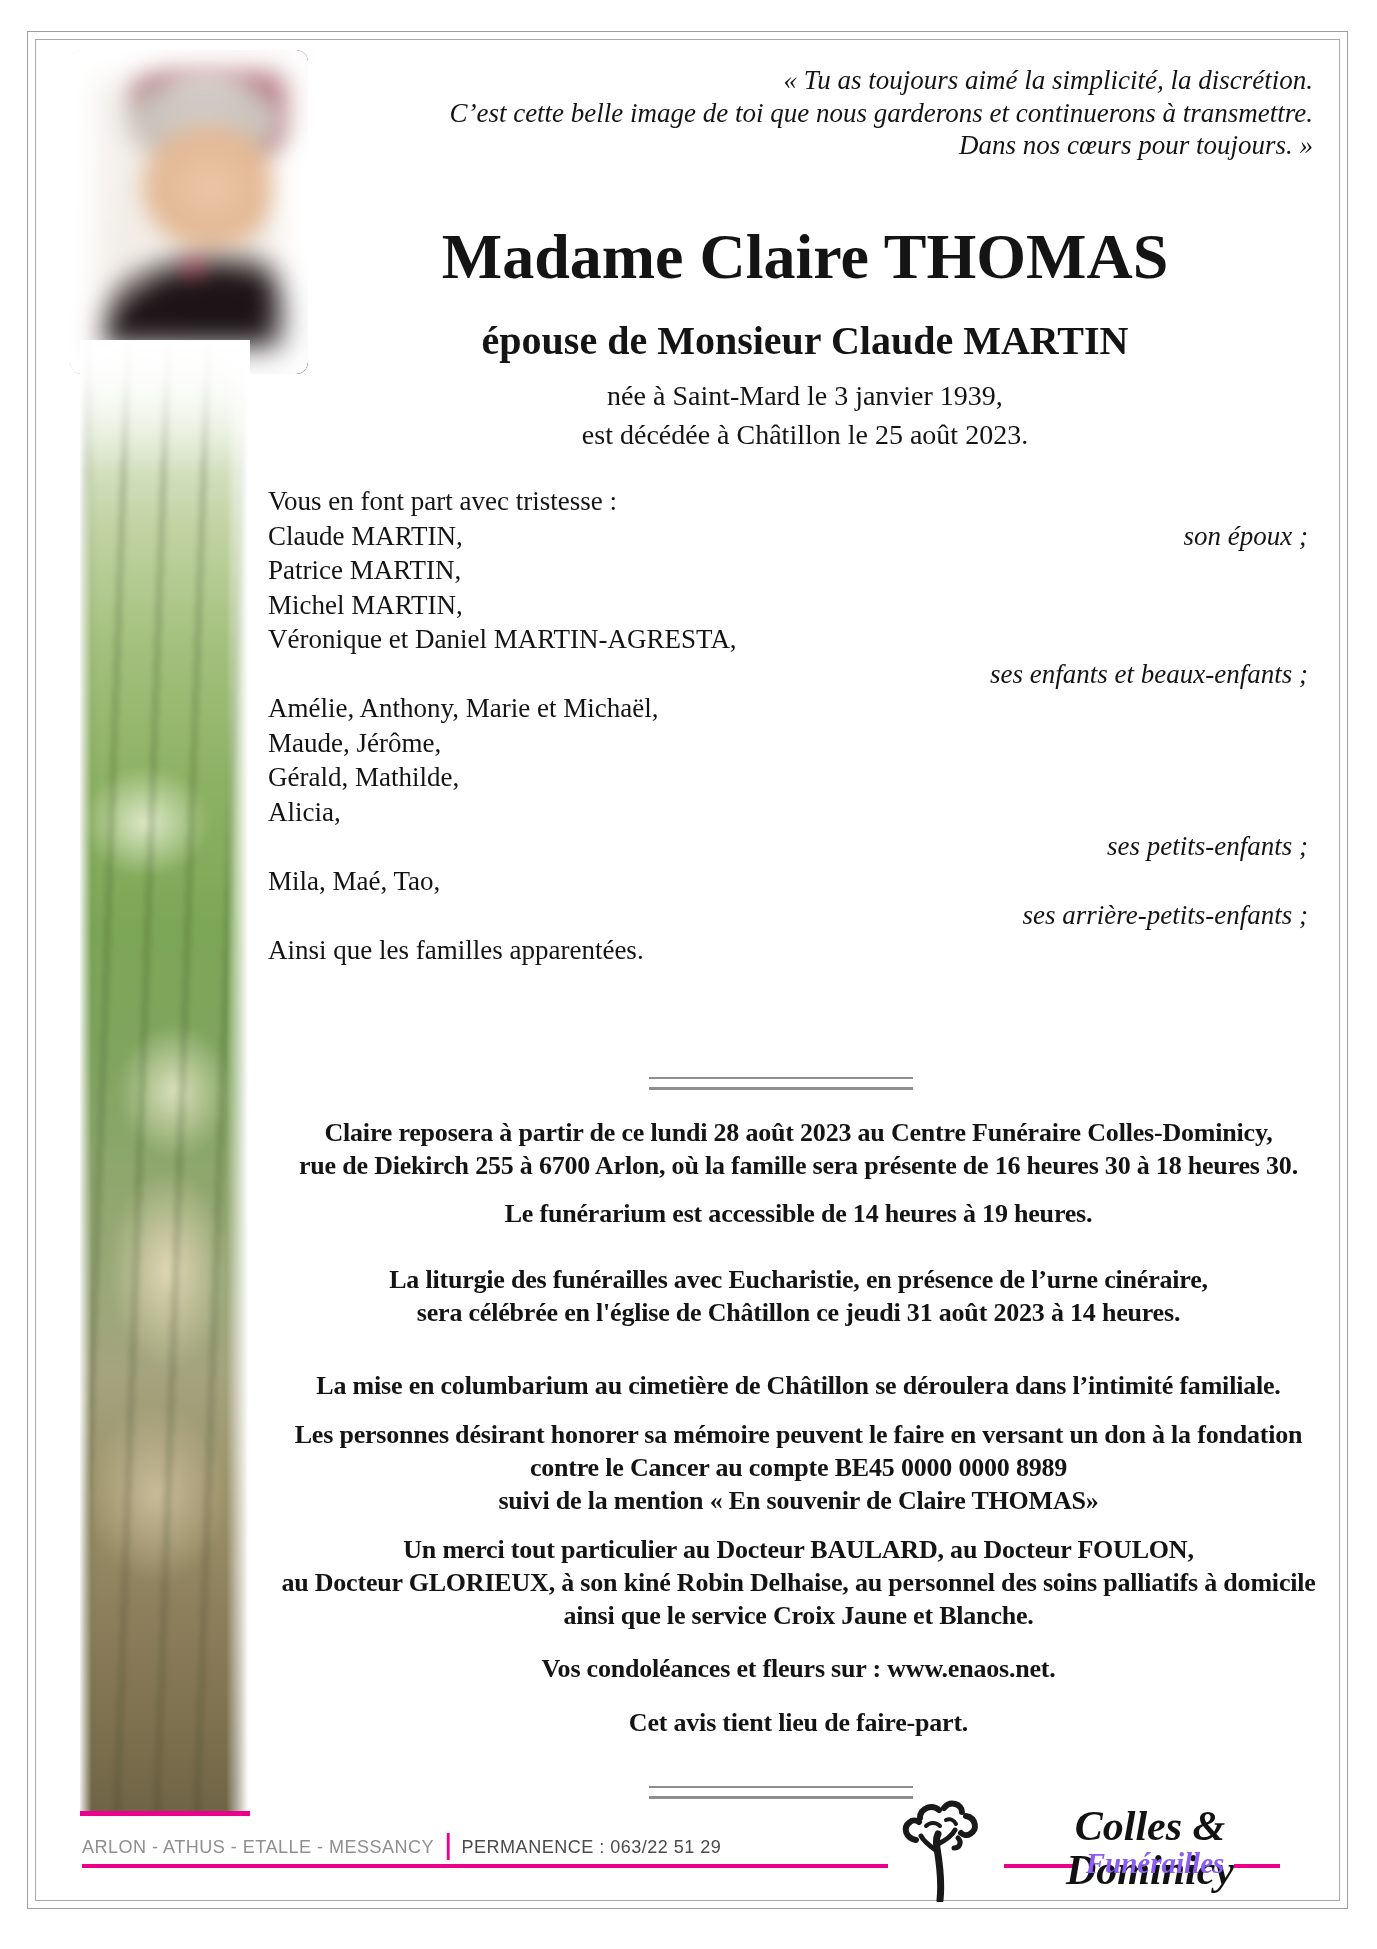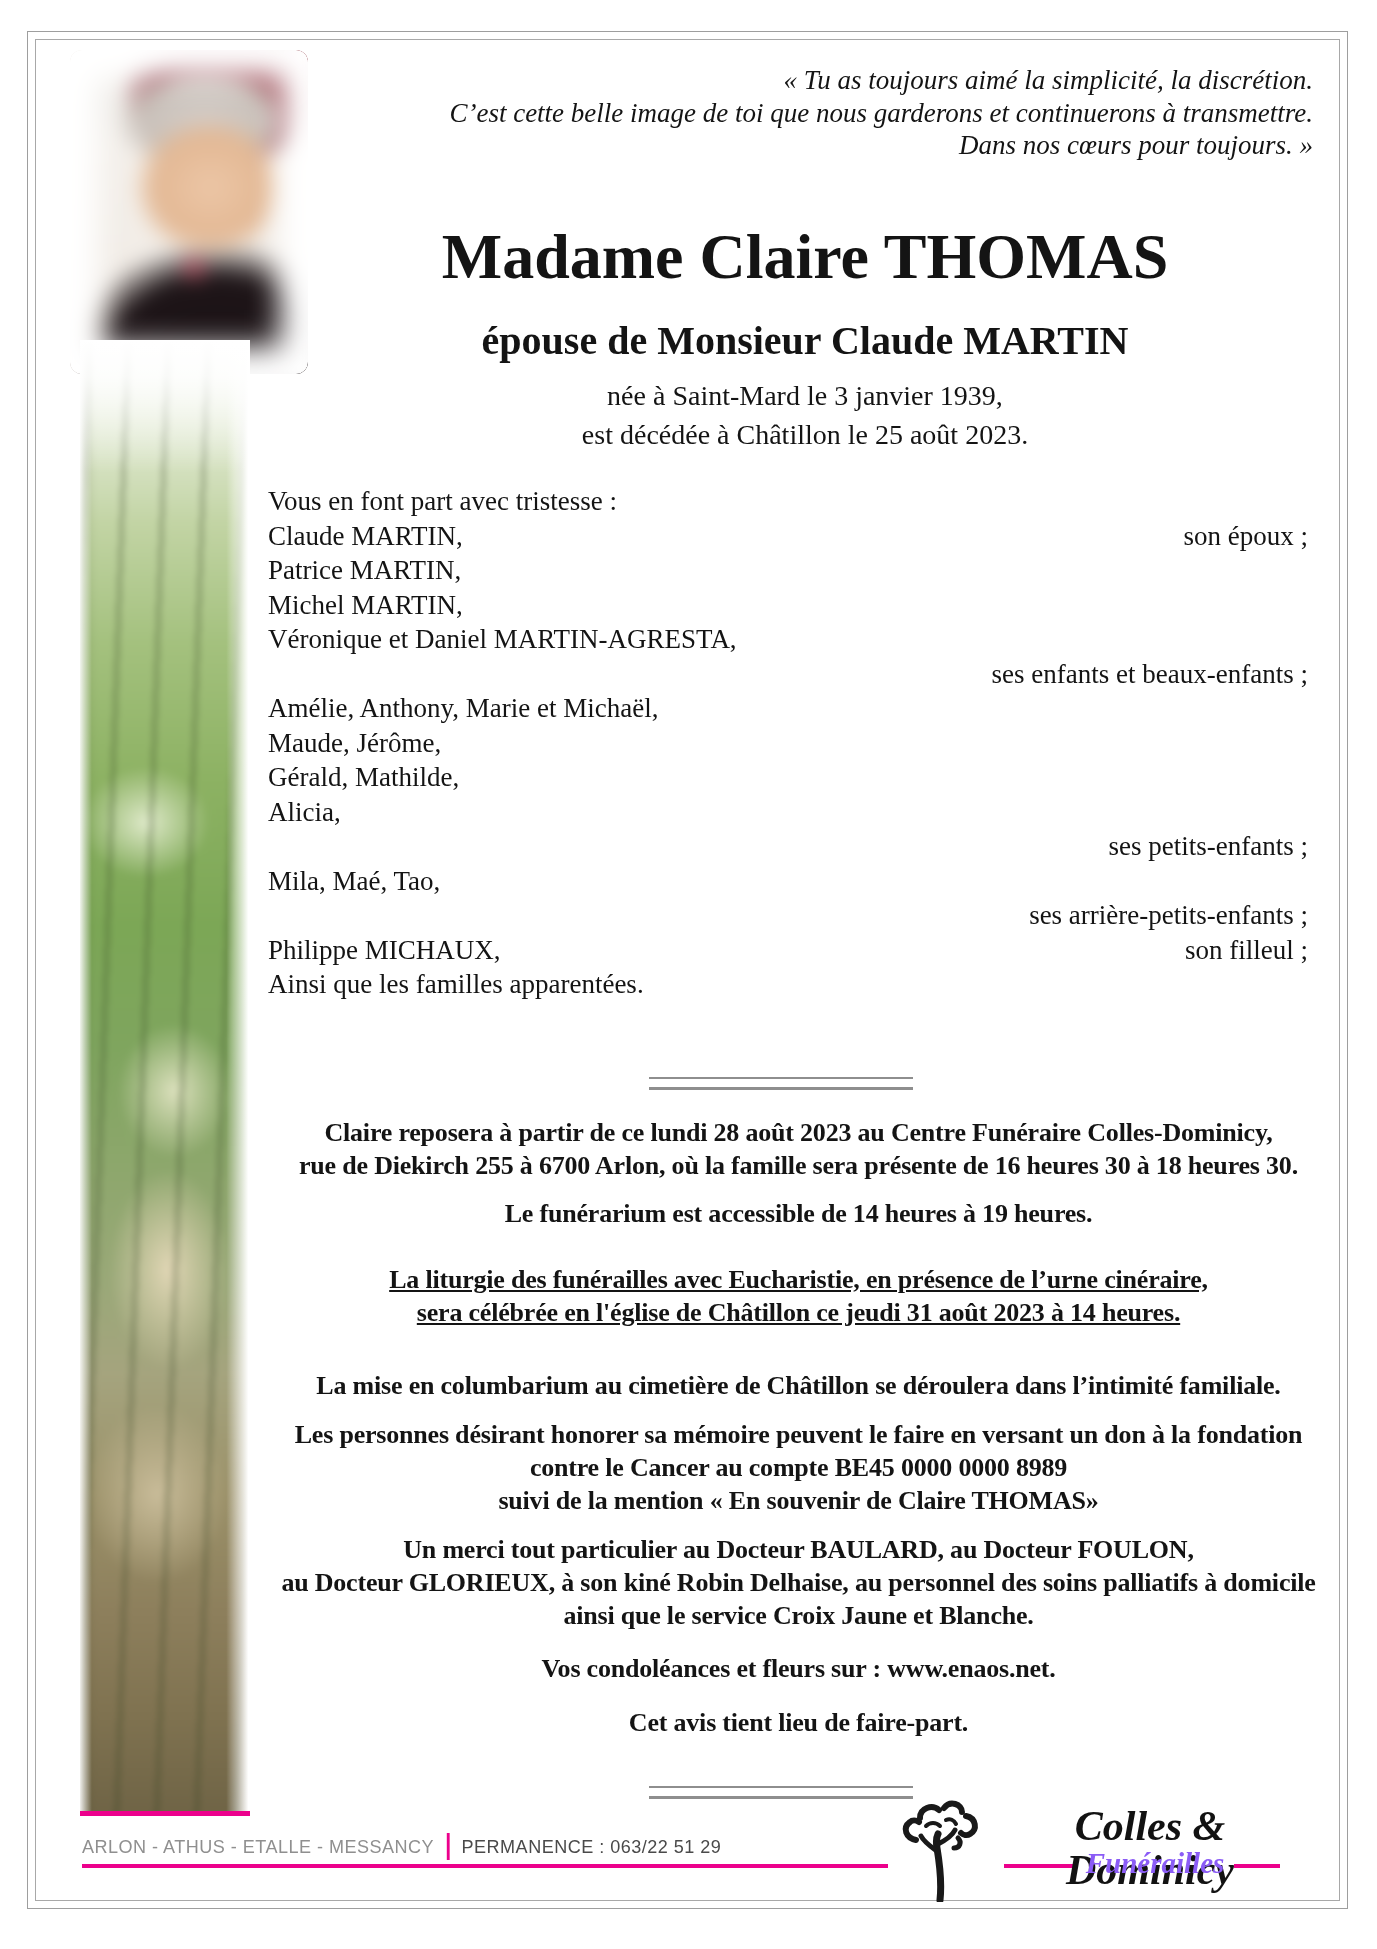--- a/index.html
+++ b/index.html
@@ -44,29 +44,29 @@
   .quote{position:absolute;left:400px;top:64px;width:913px;text-align:right;
          font-style:italic;font-size:27px;line-height:32.5px;}
   
   .header{position:absolute;left:300px;top:222px;width:1010px;text-align:center;}
   .title{font-size:64px;line-height:70px;font-weight:bold;}
   .subtitle{font-size:40px;line-height:46px;font-weight:bold;margin-top:26px;}
   .dates{margin-top:12px;font-size:28px;line-height:39px;}
   
   .family{position:absolute;left:268px;top:486px;width:1040px;font-size:27px;}
   .f-line{height:34.5px;display:flex;justify-content:space-between;align-items:baseline;}
-  .f-right{text-align:center;}
+  .f-right{font-style:italic;text-align:center;}
   
   .divider{position:absolute;left:649px;width:264px;height:8px;
            border-top:2px solid #8e8e8e;border-bottom:3px solid #8e8e8e;}
   .divider.d1{top:1077px;} .divider.d2{top:1786px;}
   
   .ceremony{position:absolute;left:281px;top:1116px;width:1035px;text-align:center;
             font-weight:bold;font-size:26px;line-height:33px;letter-spacing:-0.2px;}
-  .para.p0{margin-bottom:15px;} .para.p1{margin-bottom:33px;} .para.p2{margin-bottom:40px;text-decoration:underline;}
+  .para.p0{margin-bottom:15px;} .para.p1{margin-bottom:33px;} .para.p2{margin-bottom:40px;}
   .para.p3{margin-bottom:16px;} .para.p4{margin-bottom:16px;} .para.p5{margin-bottom:20px;}
   .para.p6{margin-bottom:21px;} .para.p7{margin-bottom:0;}
   
   .footer-left{position:absolute;left:82px;top:1833px;display:flex;align-items:center;gap:13px;
                font-family:"Liberation Sans", sans-serif;transform:scaleX(.95);transform-origin:left center;}
   .cities{font-size:19px;letter-spacing:.5px;color:#8f8f8f;}
   .perm-sep{width:3px;height:27px;background:#ec008c;}
   .permanence{font-size:19px;letter-spacing:.5px;color:#4a4a4a;}
   .pink-rule{position:absolute;left:82px;top:1864px;width:806px;height:4px;background:#ec008c;}
   .pink-dash{position:absolute;top:1864px;height:4px;background:#ec008c;}
@@ -157,24 +157,20 @@
     </div>
     <div class="f-line">
       <span class="f-left">Mila, Maé, Tao,</span>
       <span class="f-right"></span>
     </div>
     <div class="f-line">
       <span class="f-left"></span>
       <span class="f-right">ses arrière-petits-enfants ;</span>
     </div>
     <div class="f-line">
-      <span class="f-left">Philippe MICHAUX,</span>
-      <span class="f-right">son filleul ;</span>
-    </div>
-    <div class="f-line">
       <span class="f-left">Ainsi que les familles apparentées.</span>
       <span class="f-right"></span>
     </div>
   </div>
 
   <div class="divider d1"></div>
 
   <div class="ceremony">
     <div class="para p0">
       <div>Claire reposera à partir de ce lundi 28 août 2023 au Centre Funéraire Colles-Dominicy,</div>

